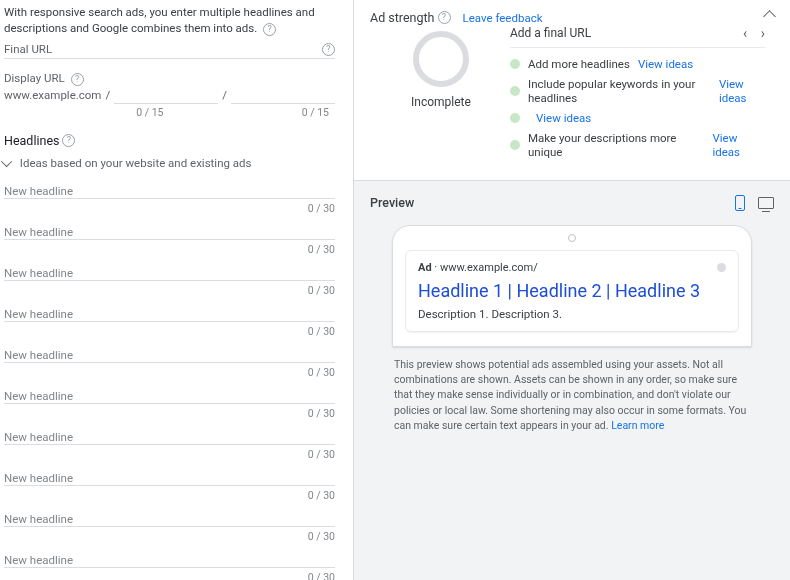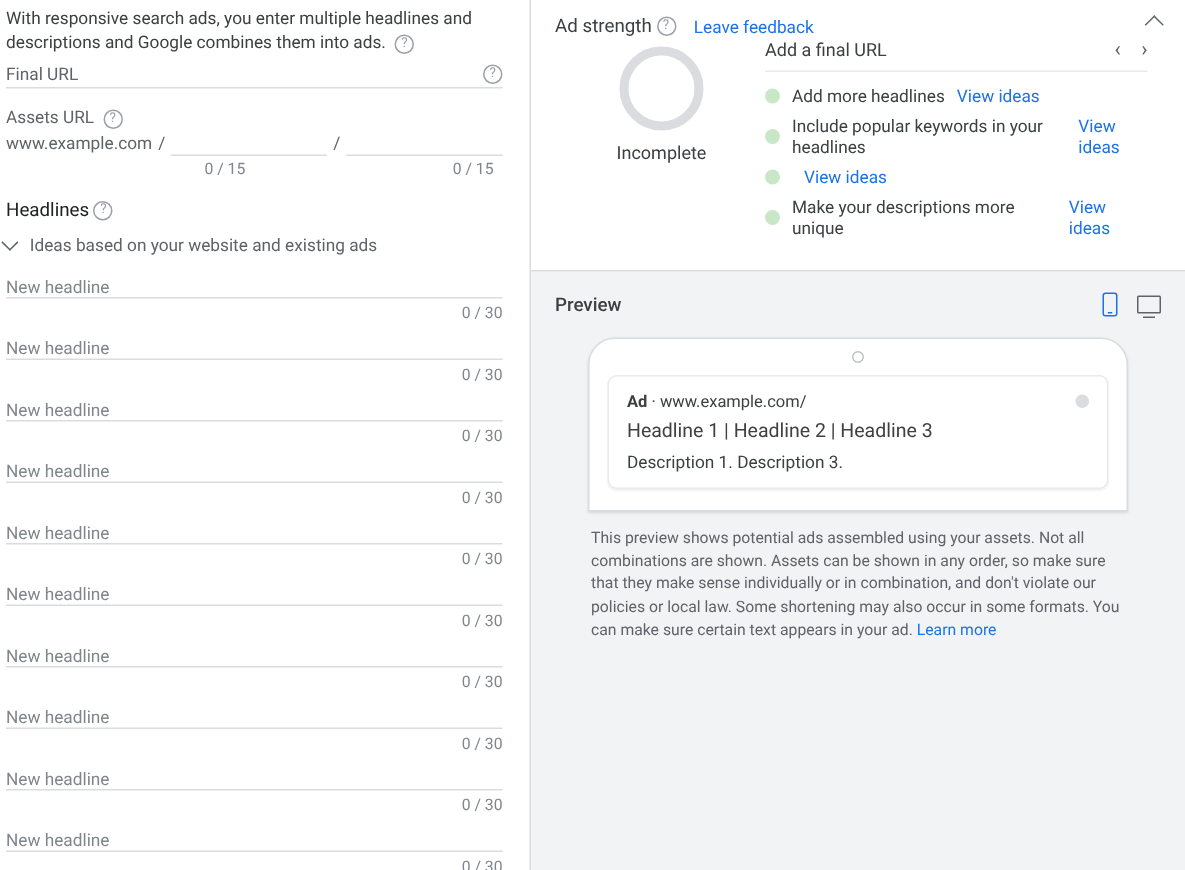--- a/index.html
+++ b/index.html
@@ -41,35 +41,35 @@
     .suggestions { flex: 1; margin-left: 24px; }
     .sugg-header { display: flex; justify-content: space-between; align-items: center; border-bottom: 1px solid #e8eaed; padding-bottom: 6px; margin-bottom: 6px; }
     .sugg-header-title { font-size: 12px; color: #3c4043; }
     .nav-arrows { color: #5f6368; font-size: 14px; }
     .nav-arrows span { margin-left: 10px; cursor: pointer; }
     .sugg-item { display: flex; align-items: center; font-size: 11.5px; color: #3c4043; padding: 3px 0; }
     .sugg-dot { width: 10px; height: 10px; background: #c7e7c7; border-radius: 50%; margin-right: 8px; flex-shrink: 0; }
     .sugg-item .view-ideas { margin-left: 8px; }
 
     .preview-area { flex: 1; background: #f1f3f4; padding: 14px 14px; }
-    .preview-header { display: flex; justify-content: space-between; align-items: center; margin-bottom: 14px; padding: 0 2px; }
+    .preview-header { display: flex; justify-content: space-between; margin-bottom: 14px; padding: 0 2px; }
     .preview-title { font-size: 12.5px; font-weight: 500; color: #3c4043; }
     .device-icons { color: #5f6368; }
     .mobile-icon { display: inline-block; width: 10px; height: 16px; border: 1.5px solid #1a73e8; border-radius: 2px; position: relative; margin-right: 10px; vertical-align: middle; }
     .mobile-icon:after { content: ''; position: absolute; bottom: 1px; left: 50%; width: 3px; height: 1.5px; background: #1a73e8; transform: translateX(-50%); }
     .desktop-icon { display: inline-block; width: 16px; height: 12px; border: 1.5px solid #5f6368; border-radius: 1px; position: relative; vertical-align: middle; }
     .desktop-icon:after { content: ''; position: absolute; bottom: -4px; left: 3px; right: 3px; height: 1.5px; background: #5f6368; }
 
     .mock-wrap { display: flex; justify-content: center; }
     .mock-device { width: 360px; background: #fff; border: 1px solid #dadce0; border-radius: 18px 18px 0 0; padding: 8px 12px 14px 12px; box-shadow: 0 1px 2px rgba(60,64,67,0.15); }
     .mock-notch { width: 8px; height: 8px; border: 1.3px solid #bdc1c6; border-radius: 50%; margin: 0 auto 8px auto; }
     .mock-ad { border: 1px solid #e8eaed; border-radius: 6px; padding: 10px 12px; box-shadow: 0 1px 1px rgba(0,0,0,0.05); }
     .mock-ad-meta { font-size: 11px; color: #3c4043; margin-bottom: 6px; display: flex; align-items: center; justify-content: space-between; }
     .mock-ad-meta .dot { width: 9px; height: 9px; background: #dadce0; border-radius: 50%; }
-    .mock-headline { color: #404040; font-size: 13px; margin-bottom: 6px; }
+    .mock-headline { color: #1d4ed8; font-size: 18px; margin-bottom: 6px; }
     .mock-desc { font-size: 11.5px; color: #3c4043; }
     .disclaimer { font-size: 10.5px; color: #5f6368; line-height: 1.45; margin-top: 10px; padding: 0 26px; }
     .disclaimer a { color: #1a73e8; text-decoration: none; }
   </style>
 </head>
 <body>
 
 <div class="container">
 
   <div class="left">
@@ -78,21 +78,21 @@
       <span class="help-icon">?</span>
     </div>
 
     <div class="field-row">
       <span class="field-label">Final URL</span>
       <span class="help-icon">?</span>
     </div>
 
     <div class="display-url-row">
       <div class="field-label">
-        <span>Assets URL</span>
+        <span>Display URL</span>
         <span class="help-icon">?</span>
       </div>
       <div class="display-url-inputs">
         <span class="field-label">www.example.com</span>
         <span class="field-label">/</span>
         <div class="path-seg"></div>
         <span class="field-label">/</span>
         <div class="path-seg"></div>
       </div>
       <div class="counter-row">

